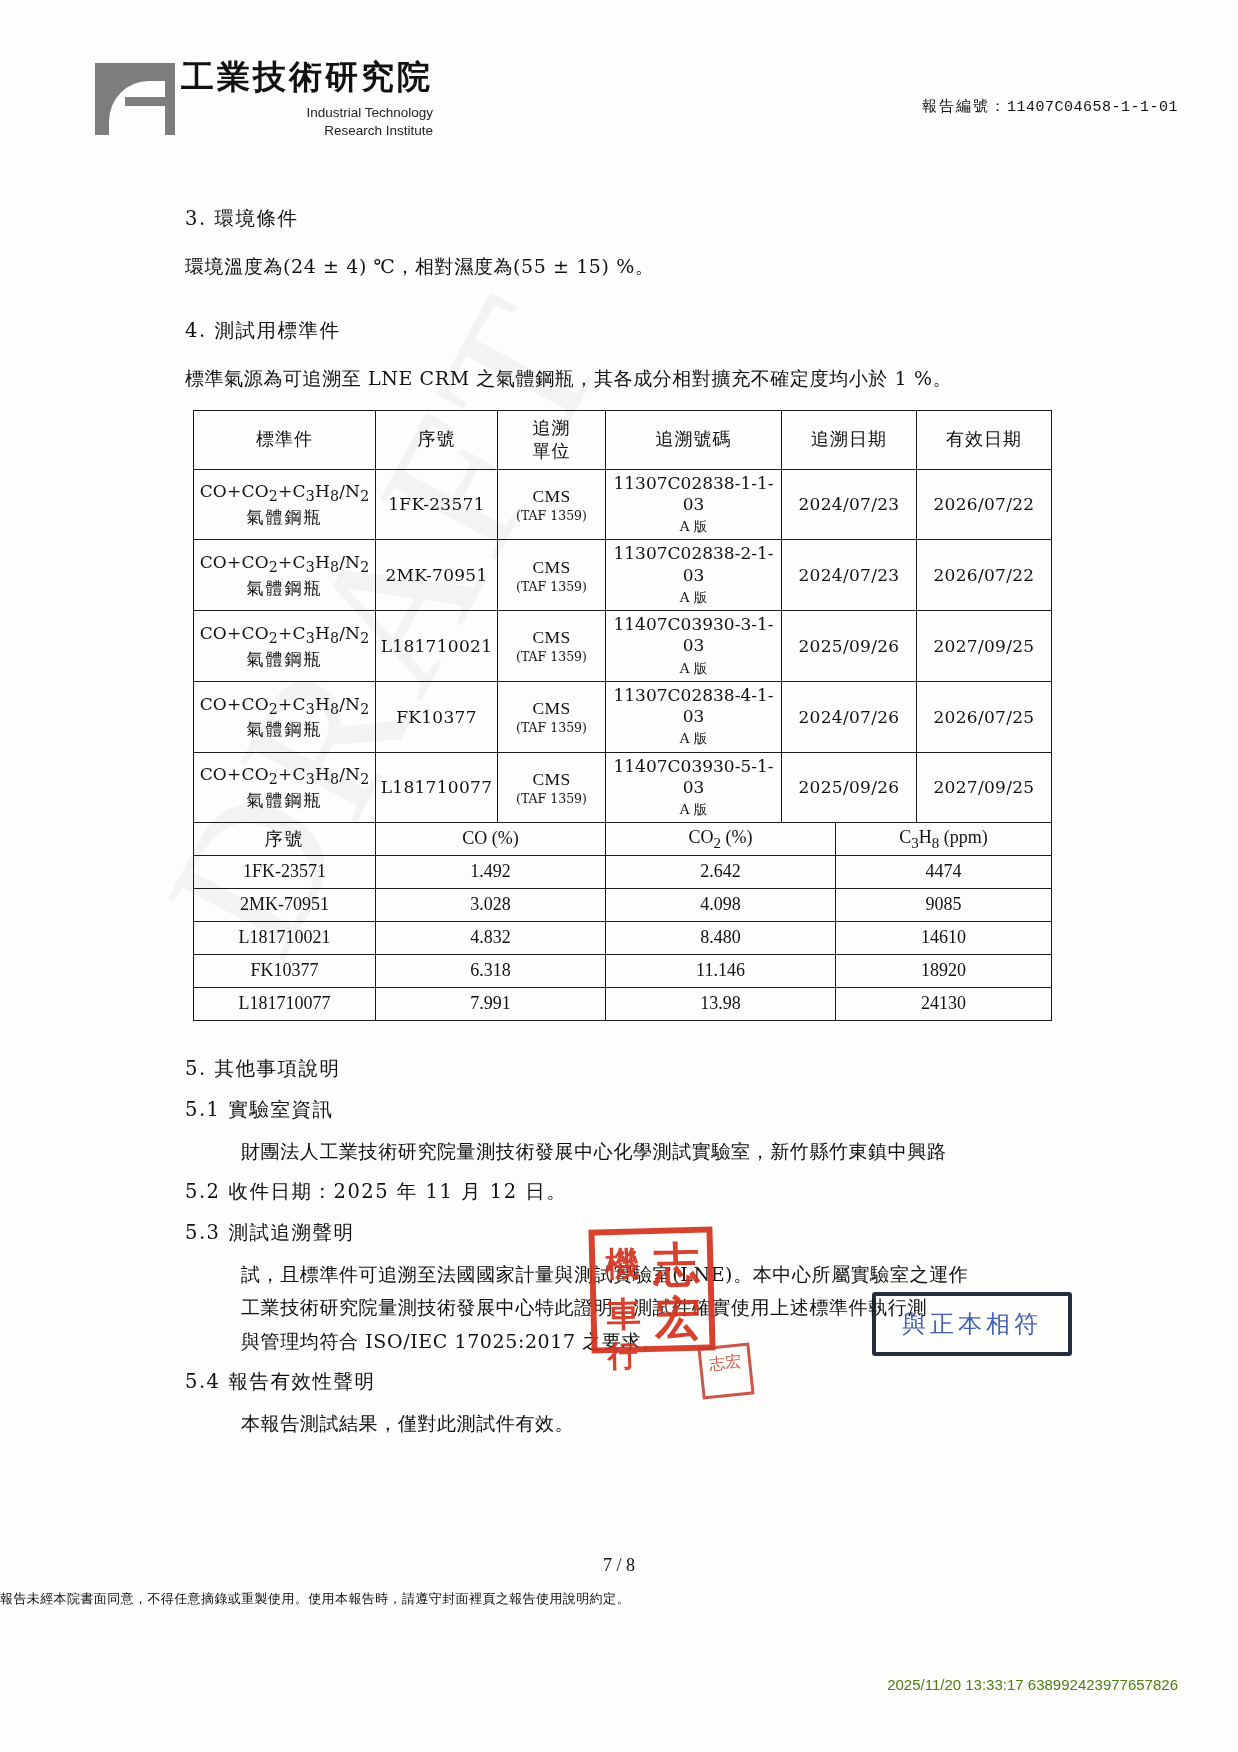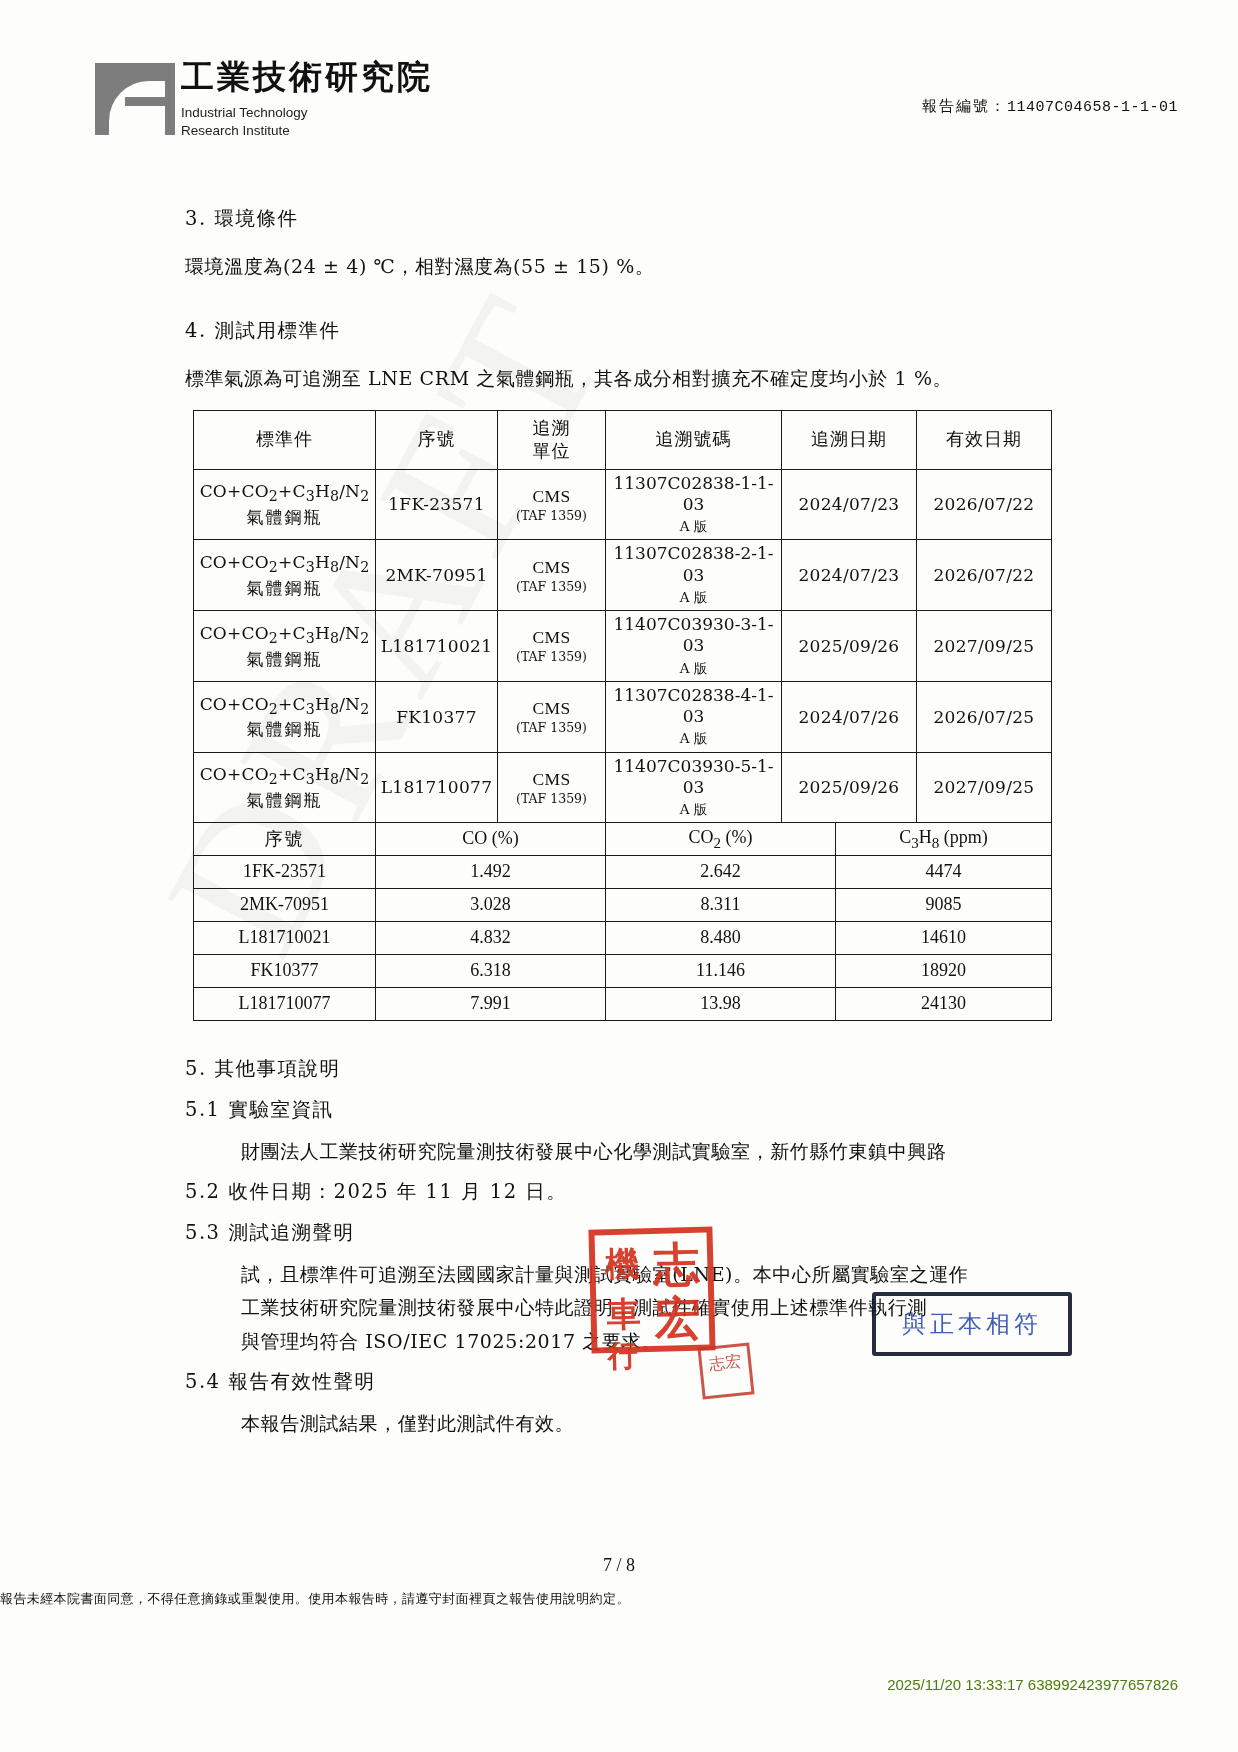--- a/index.html
+++ b/index.html
@@ -65,20 +65,21 @@
     letter-spacing: 3px;
     color: #111;
     font-weight: 700;
   }
   .logo-en {
     font-family: "Liberation Sans", sans-serif;
     font-size: 13.5px;
     color: #222;
     line-height: 1.35;
     margin-top: 4px;
+    text-align: right;
   }
   .report-no {
     position: absolute;
     right: 0px;
     top: 42px;
     font-family: "Liberation Mono", monospace;
     font-size: 15px;
     letter-spacing: 0.5px;
     color: #111;
     white-space: nowrap;
@@ -461,21 +462,21 @@
       <tbody>
         <tr>
           <td>1FK-23571</td>
           <td>1.492</td>
           <td>2.642</td>
           <td>4474</td>
         </tr>
         <tr>
           <td>2MK-70951</td>
           <td>3.028</td>
-          <td>8.311</td>
+          <td>4.098</td>
           <td>9085</td>
         </tr>
         <tr>
           <td>L181710021</td>
           <td>4.832</td>
           <td>8.480</td>
           <td>14610</td>
         </tr>
         <tr>
           <td>FK10377</td>

